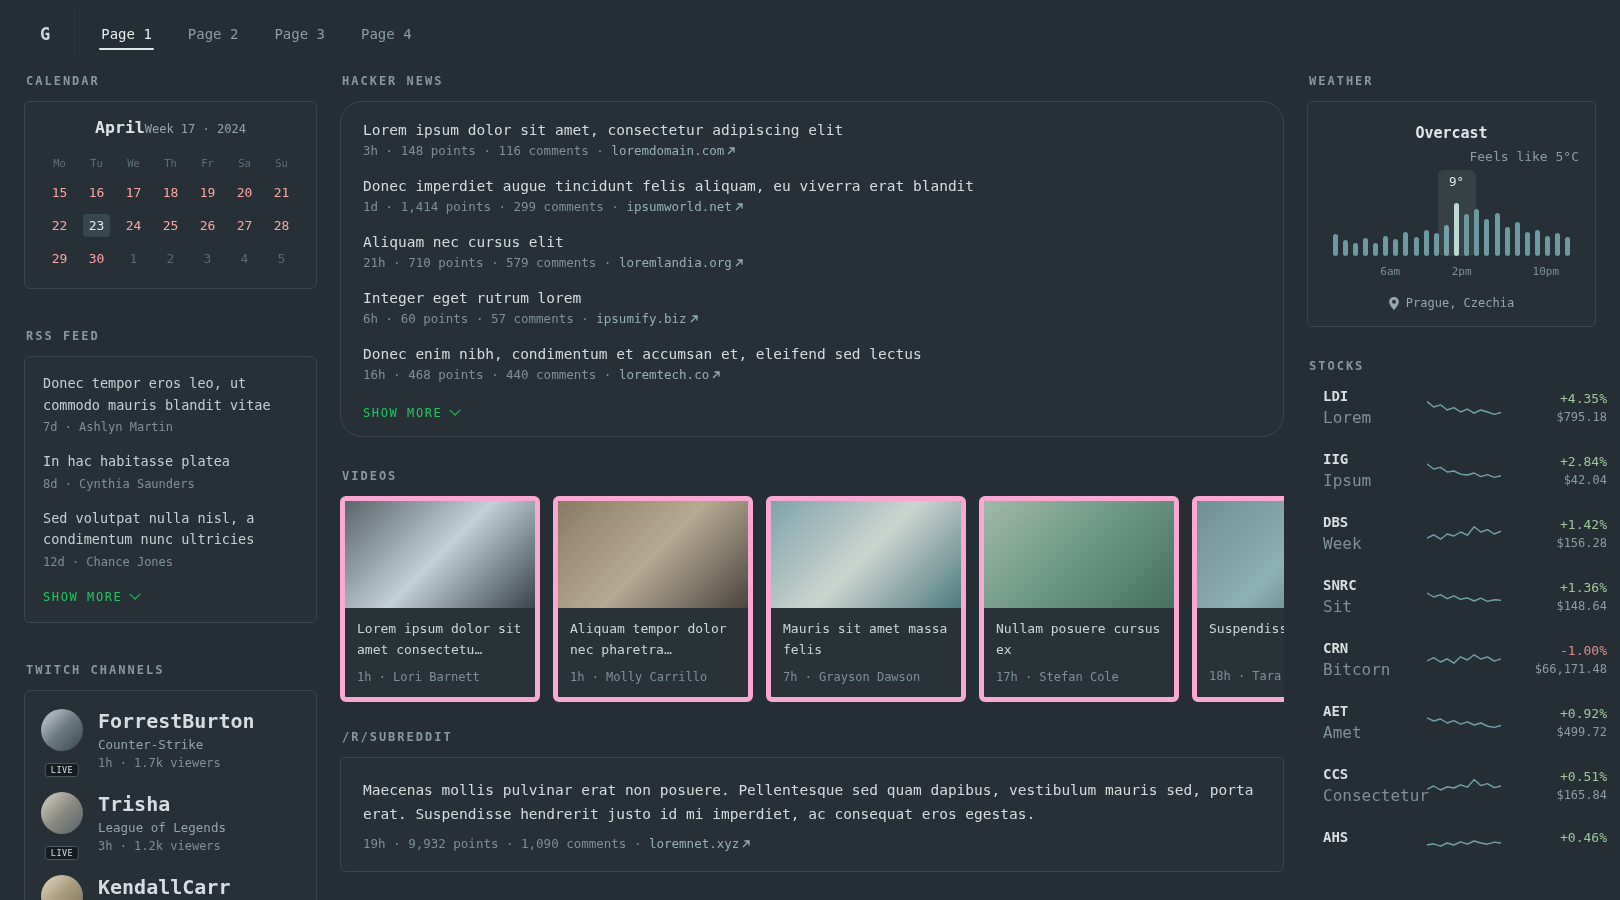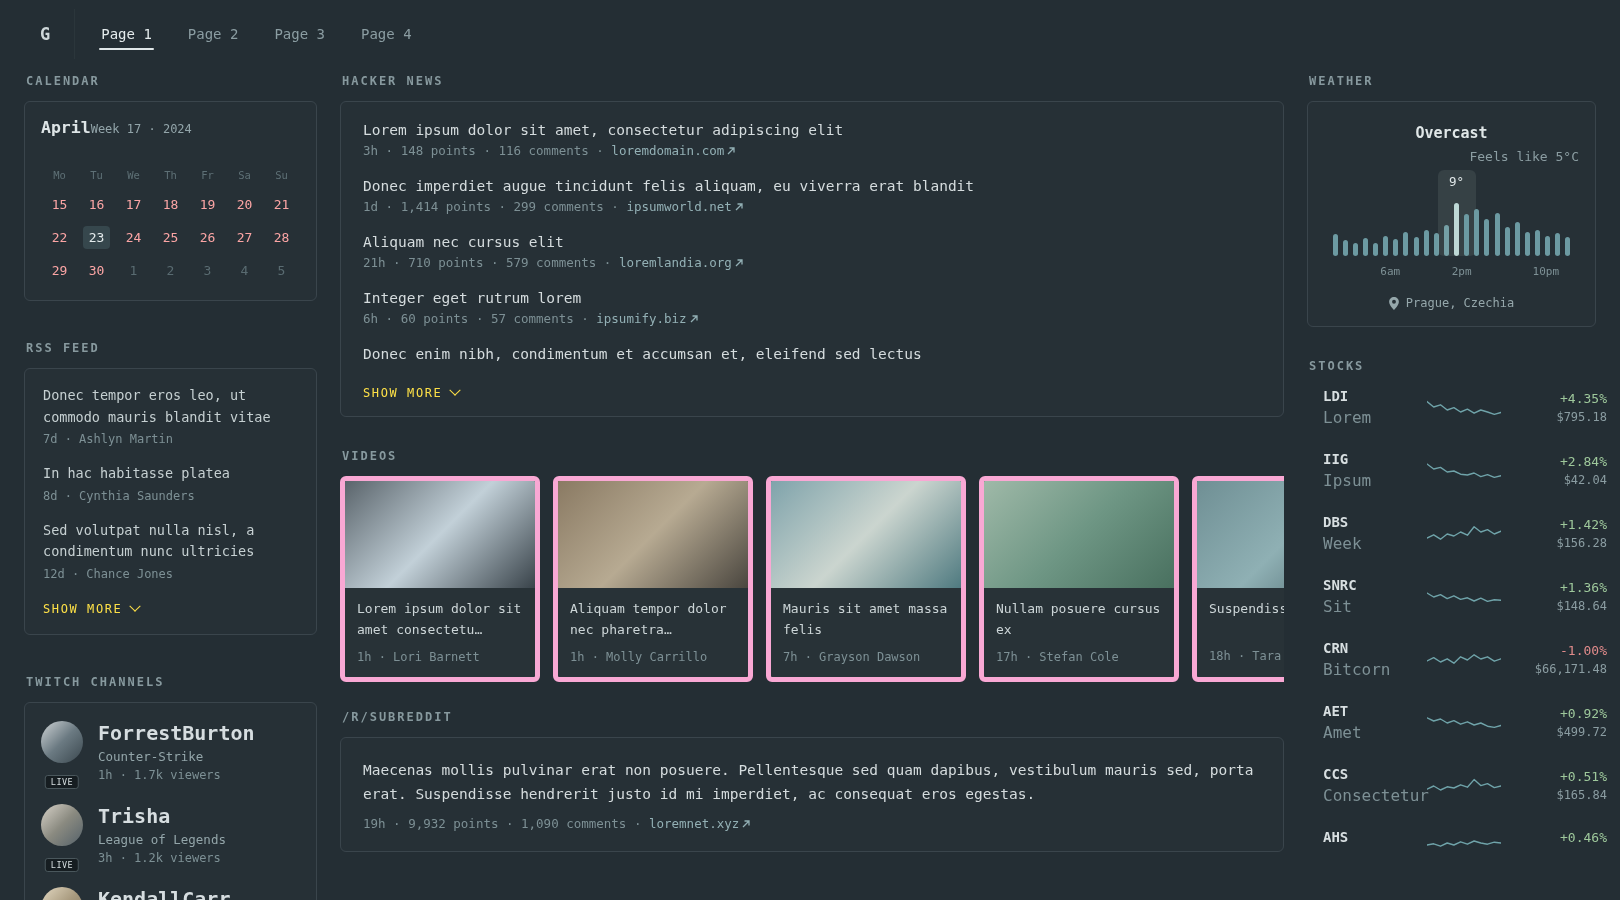--- a/index.html
+++ b/index.html
@@ -19,48 +19,48 @@
   .tab.active{color:#e4ebec;}
   .tab.active::after{content:"";position:absolute;left:0;right:0;bottom:12px;height:2px;background:#e0e7e8;border-radius:1px;}
   
   main{display:grid;grid-template-columns:293px minmax(0,1fr) 289px;gap:23px;padding:6px 24px 0;align-items:start;}
   .wtitle{margin:0 0 13px 2px;font-size:12px;font-weight:700;letter-spacing:2px;color:#87999e;text-transform:uppercase;}
   .widget{margin-bottom:40px;}
   .widget.tight{margin-bottom:32px;}
   .card{border:1px solid #3a454c;border-radius:6px;background:rgba(255,255,255,0.012);}
   
   .cal-card{padding:16px 16px 18px;}
-  .cal-head{display:flex;justify-content:flex-start;align-items:baseline;margin-bottom:32px;}
+  .cal-head{display:flex;justify-content:center;align-items:baseline;margin-bottom:20px;}
   .cal-month{font-size:16.5px;font-weight:700;color:#dde4e6;}
   .cal-week{font-size:12px;color:#93a5aa;}
   .cal-grid{display:grid;grid-template-columns:repeat(7,1fr);justify-items:center;row-gap:10px;}
   .cal-dow{margin-bottom:12px;}
   .dow{font-size:10.5px;color:#5e7076;}
   .day{font-size:13px;color:#fca5a5;width:27px;height:23px;display:flex;align-items:center;justify-content:center;border-radius:4px;cursor:pointer;}
   .day.sel{background:#36474d;color:#e4ebec;}
   .day.mut{color:#596b71;}
   
   .rss-card{padding:16px 18px 12px;}
   .feed-item{margin-bottom:17px;cursor:pointer;}
   .feed-title{font-size:13.5px;line-height:1.6;color:#c6d0d2;}
   .feed-meta{font-size:12px;color:#7d9095;margin-top:4px;}
-  .show-more{display:inline-flex;align-items:center;gap:9px;background:none;border:none;padding:4px 0 6px;color:#fde047;font-family:inherit;font-size:12px;letter-spacing:1.6px;cursor:pointer;}
+  .show-more{display:inline-flex;align-items:center;gap:9px;background:none;border:none;padding:4px 0 6px;color:#22c55e;font-family:inherit;font-size:12px;letter-spacing:1.6px;cursor:pointer;}
   .chev{width:7px;height:7px;border-right:1.5px solid currentColor;border-bottom:1.5px solid currentColor;transform:rotate(45deg) translate(-2px,-2px);}
   
   .twitch-card{padding:18px 16px;}
   .chan{display:flex;gap:15px;margin-bottom:22px;cursor:pointer;}
   .chan:last-child{margin-bottom:0;}
   .avatar-wrap{position:relative;width:42px;flex:none;}
   .avatar{display:block;width:42px;height:42px;border-radius:50%;}
   .live{position:absolute;left:50%;transform:translateX(-50%);bottom:-7px;font-size:8.5px;letter-spacing:.5px;background:#161d21;border:1px solid #4a575c;color:#d6dee0;padding:1px 5px;border-radius:3px;white-space:nowrap;}
   .chan-name{font-size:20px;font-weight:700;color:#d6dde0;}
   .chan-game{font-size:12.5px;color:#93a5a9;margin-top:4px;}
   .chan-meta{font-size:12px;color:#7d9095;margin-top:4px;}
   
-  .hn-card{padding:20px 22px 10px;}
+  .hn-card{padding:20px 22px 10px;border-radius:22px;}
   .hn-item{margin-bottom:20px;}
   .hn-title{display:block;font-size:14.5px;color:#d5dcde;cursor:pointer;text-decoration:none;}
   .hn-meta{font-size:12.5px;color:#7d9095;margin-top:5px;}
   .domain{color:#93b0b5;cursor:pointer;text-decoration:none;}
   .arrow-ic{width:10px;height:10px;margin-left:2px;vertical-align:-1px;}
   .post-text{font-size:14.5px;line-height:1.7;color:#d5dcde;}
   .sub-card{padding:20px 22px;}
   .post-meta{font-size:12.5px;color:#7d9095;margin-top:9px;}
   
   .video-row{display:flex;gap:13px;overflow:hidden;}
@@ -272,20 +272,25 @@
               <a class="hn-title">Integer eget rutrum lorem</a>
               <div class="hn-meta">
                 <span>6h · 60 points · 57 comments · </span><a class="domain"><span>ipsumify.biz</span><svg class="arrow-ic" viewBox="0 0 10 10">
                     <path d="M2 8 L8 2 M3.5 2 H8 V6.5" stroke="currentColor" fill="none" stroke-width="1.3"></path>
                   </svg></a>
               </div>
             </div>
 
             <div class="hn-item">
               <a class="hn-title">Donec enim nibh, condimentum et accumsan et, eleifend sed lectus</a>
+              <div class="hn-meta">
+                <span>16h · 468 points · 440 comments · </span><a class="domain"><span>loremtech.co</span><svg class="arrow-ic" viewBox="0 0 10 10">
+                    <path d="M2 8 L8 2 M3.5 2 H8 V6.5" stroke="currentColor" fill="none" stroke-width="1.3"></path>
+                  </svg></a>
+              </div>
             </div>
           </div>
         <button class="show-more">
           <span>SHOW MORE</span>
           <span class="chev"></span>
         </button>
       </div>
     </section>
 
     <section class="widget" style="margin-bottom:28px;">

